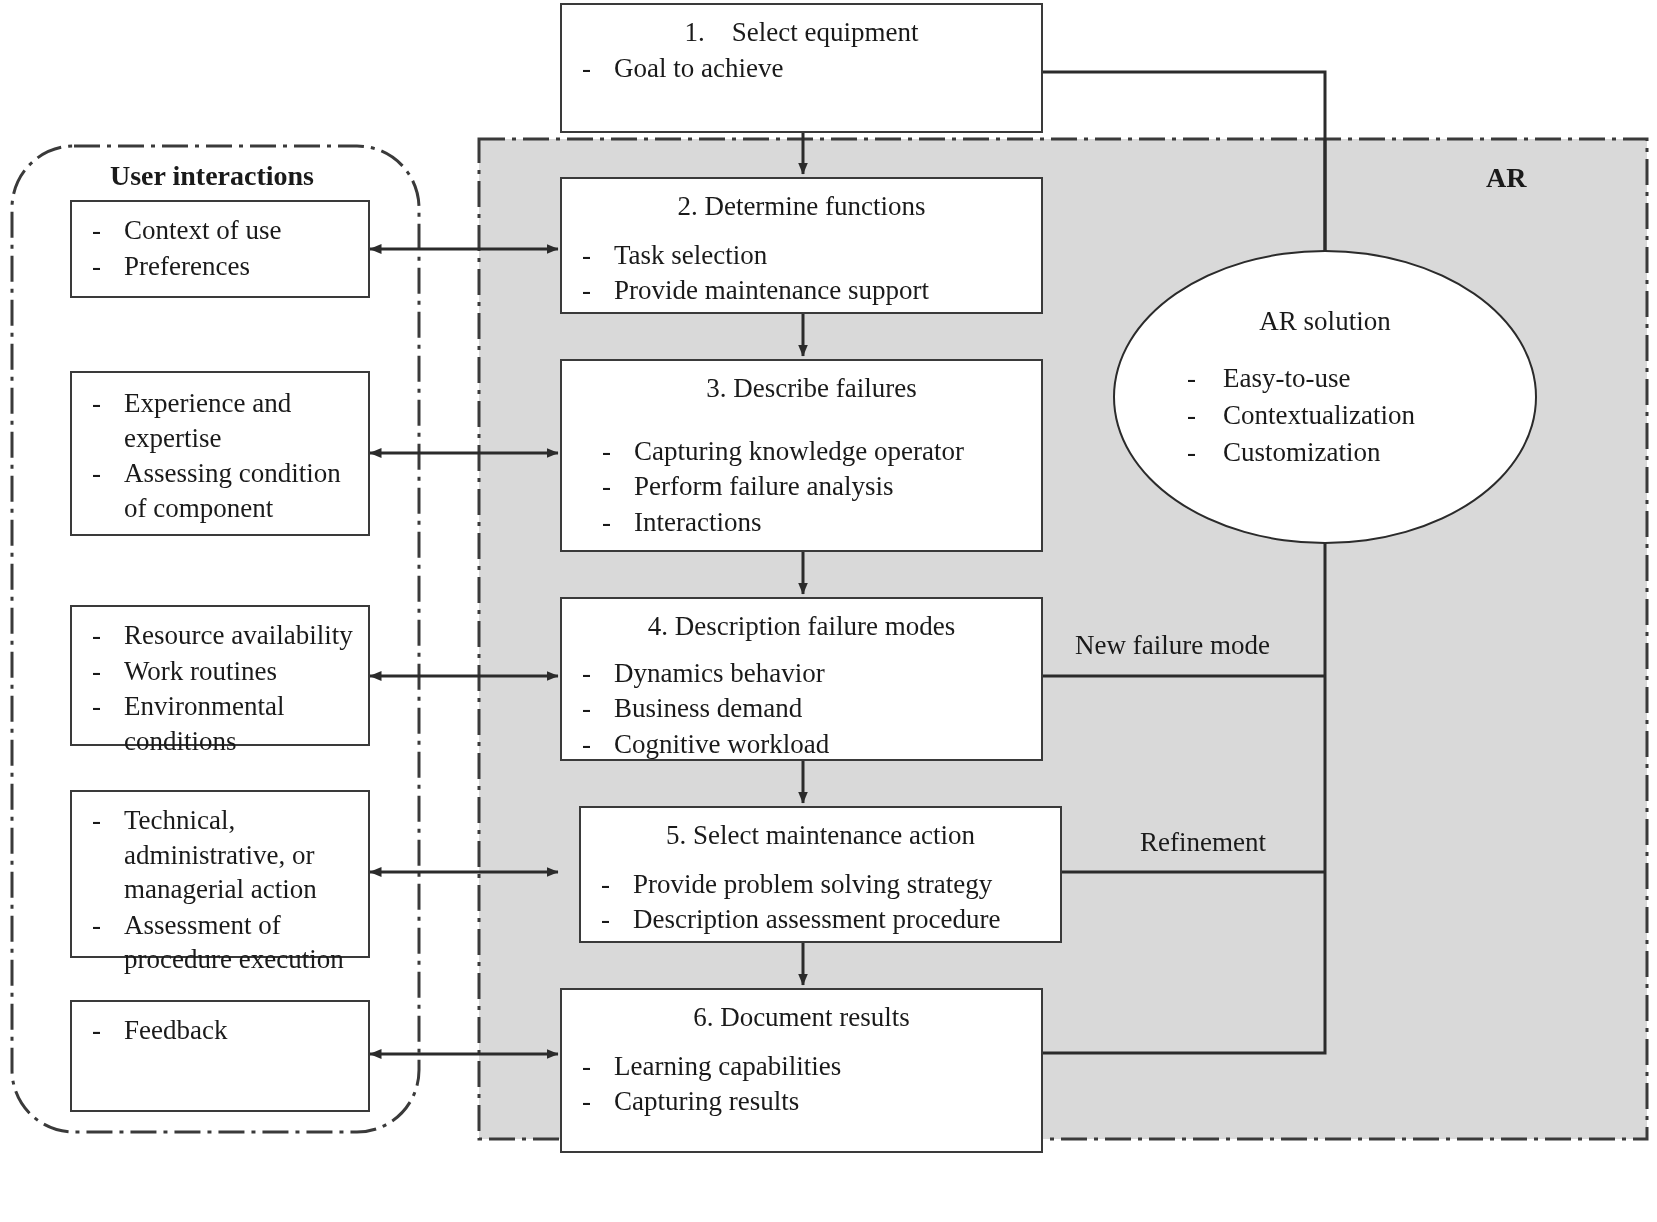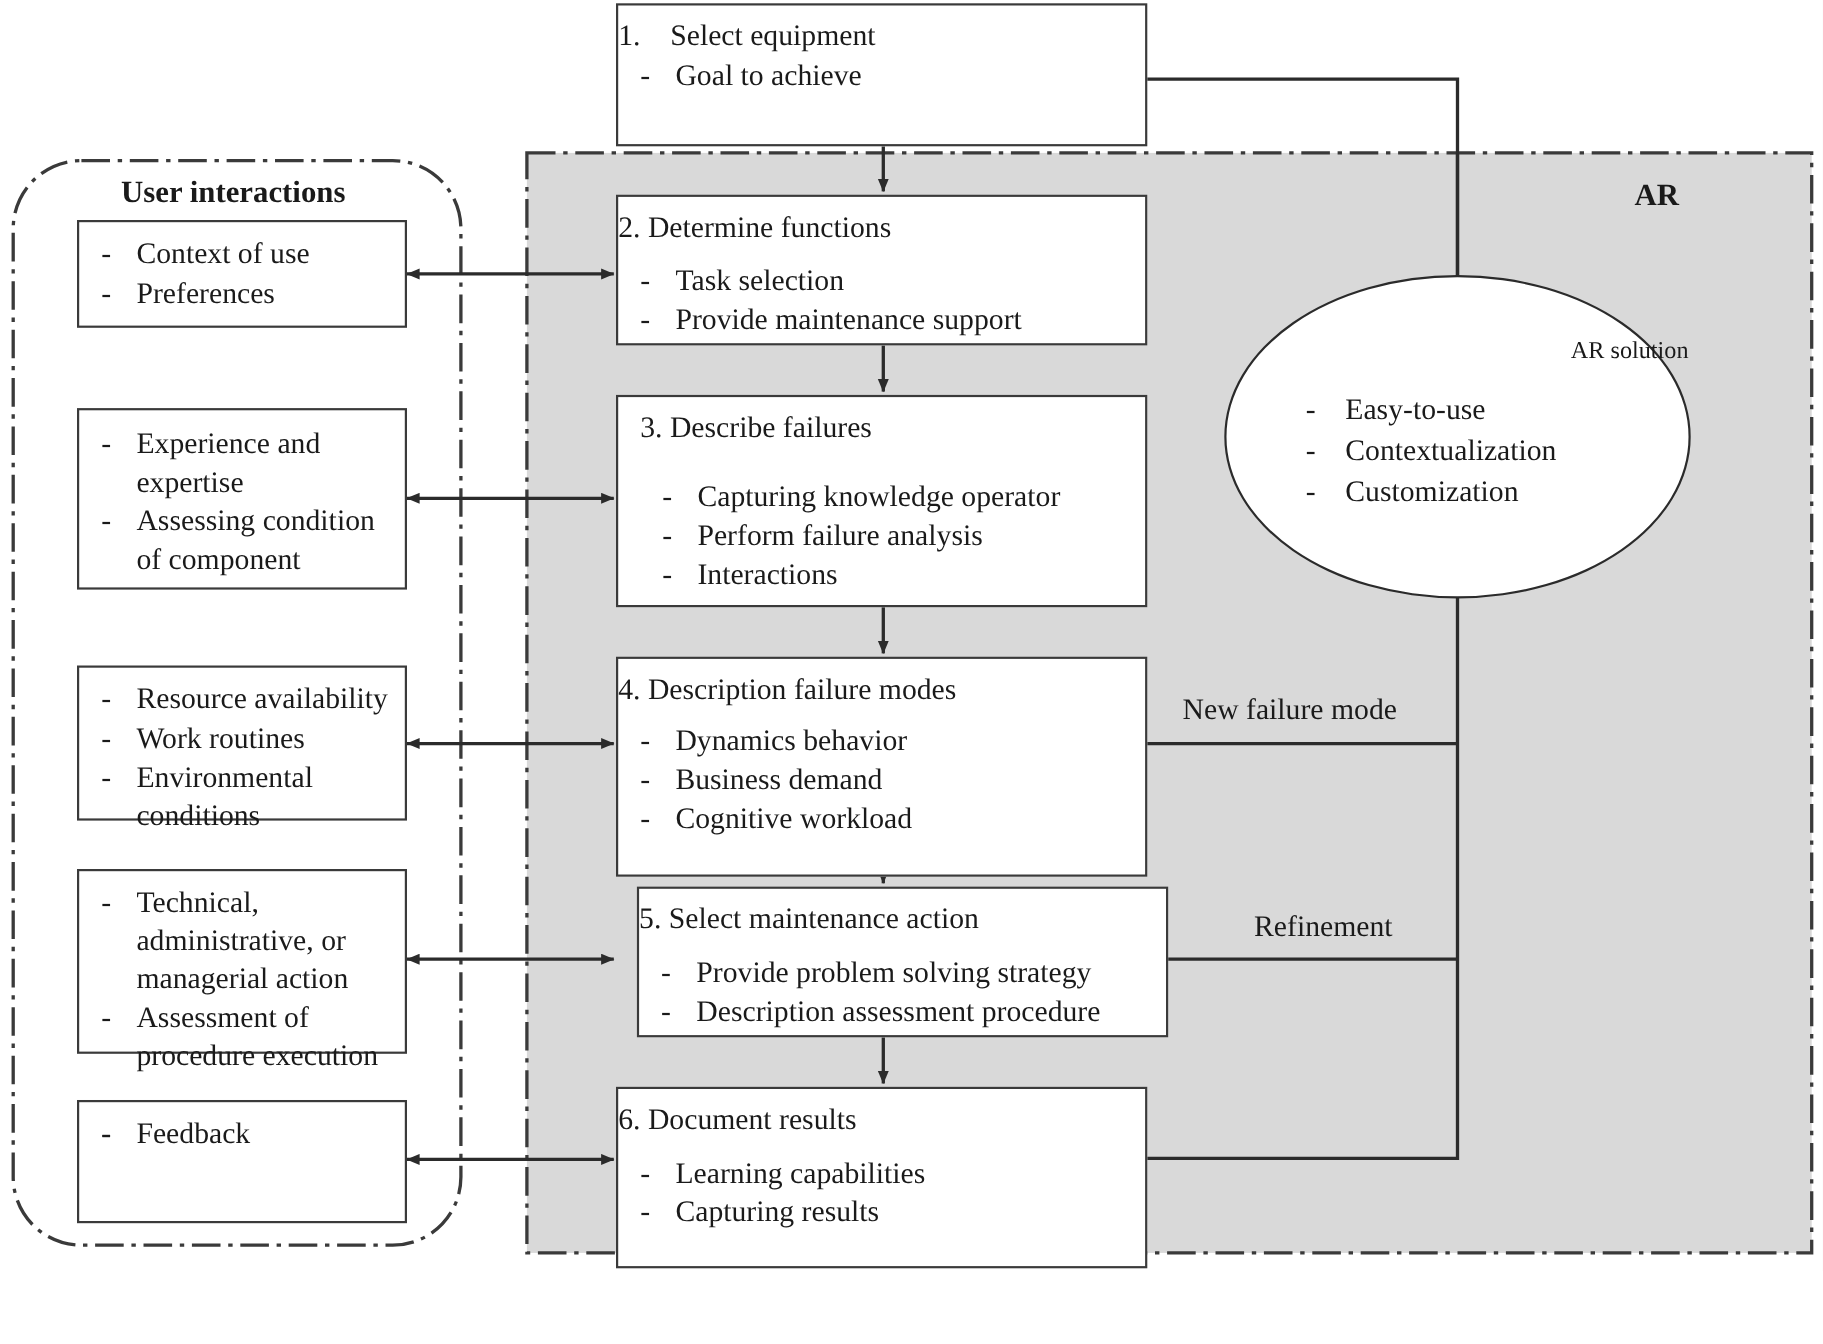--- a/index.html
+++ b/index.html
@@ -32,20 +32,21 @@
   .node {
     position: absolute;
     z-index: 2;
     box-sizing: border-box;
     background: #ffffff;
     border: 2.5px solid #3a3a3a;
     font-size: 27px;
     line-height: 1.28;
   }
   .node .title {
+    text-align: center;
     margin: 10px 0 0 0;
     font-size: 27px;
     white-space: nowrap;
   }
   .node ul {
     list-style: none;
     margin: 0;
     padding: 0 0 0 18px;
   }
   .node ul li {
@@ -64,23 +65,23 @@
     position: absolute;
     z-index: 2;
     box-sizing: border-box;
     background: #ffffff;
     border: 2.5px solid #2b2b2b;
     border-radius: 50%;
     font-size: 27px;
     line-height: 1.3;
   }
   .ellipse .title {
-    text-align: right;
+    text-align: center;
     margin-top: 52px;
-    font-size: 22px;
+    font-size: 27px;
   }
   .ellipse ul {
     list-style: none;
     margin: 22px 0 0 0;
     padding: 0 0 0 72px;
   }
   .ellipse ul li {
     position: relative;
     padding-left: 36px;
     margin: 2px 0;
@@ -177,21 +178,21 @@
 
   <div class="node" style="left:560px; top:359px; width:483px; height:193px;padding-left:20px;">
     <div class="title">3. Describe failures</div>
     <ul style="margin-top:28px;">
       <li><span class="dash">-</span><span>Capturing knowledge operator</span></li>
       <li><span class="dash">-</span><span>Perform failure analysis</span></li>
       <li><span class="dash">-</span><span>Interactions</span></li>
     </ul>
   </div>
 
-  <div class="node" style="left:560px; top:597px; width:483px; height:200px;">
+  <div class="node" style="left:560px; top:597px; width:483px; height:164px;">
     <div class="title">4. Description failure modes</div>
     <ul style="margin-top:12px;">
       <li><span class="dash">-</span><span>Dynamics behavior</span></li>
       <li><span class="dash">-</span><span>Business demand</span></li>
       <li><span class="dash">-</span><span>Cognitive workload</span></li>
     </ul>
   </div>
 
   <div class="node" style="left:560px; top:806px; width:483px; height:137px;margin-left:19px;">
     <div class="title">5. Select maintenance action</div>

